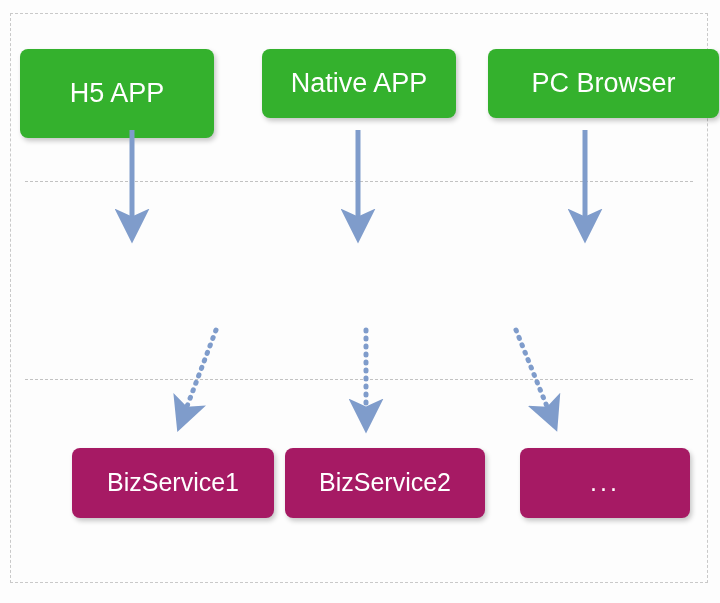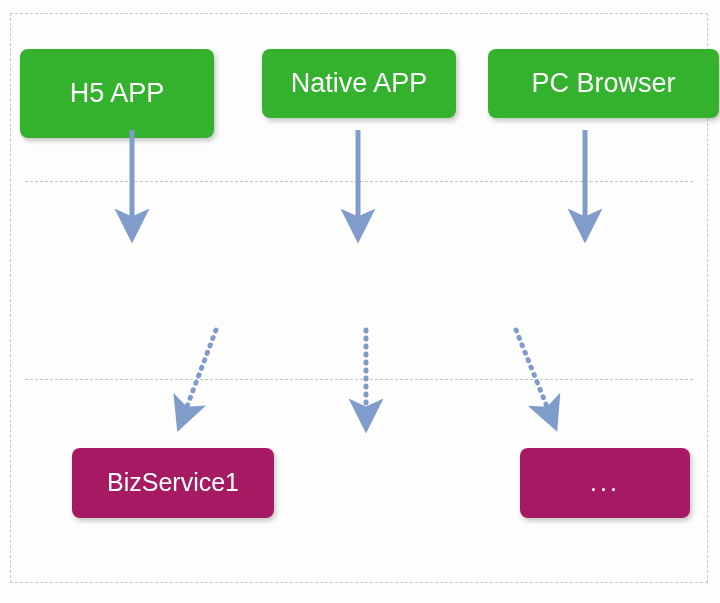--- a/index.html
+++ b/index.html
@@ -110,20 +110,23 @@
 
   <div class="node client" id="node-pc-browser">
     <span class="node-label">PC Browser</span>
   </div>
 
 
   <div class="node service" id="node-bizservice1">
     <span class="node-label">BizService1</span>
   </div>
 
+  <div class="node service" id="node-bizservice2">
+    <span class="node-label">BizService2</span>
+  </div>
 
   <div class="node service" id="node-ellipsis">
     <span class="node-label">...</span>
   </div>
 
   <svg id="arrow-layer" viewBox="0 0 720 603">
     <defs>
       <marker id="head-solid" markerWidth="7" markerHeight="7" refX="2.1" refY="3.5" orient="auto" markerUnits="strokeWidth">
         <path d="M0,0 L7,3.5 L0,7 L1.6,3.5 Z" fill="#7f9ccb"></path>
       </marker>

